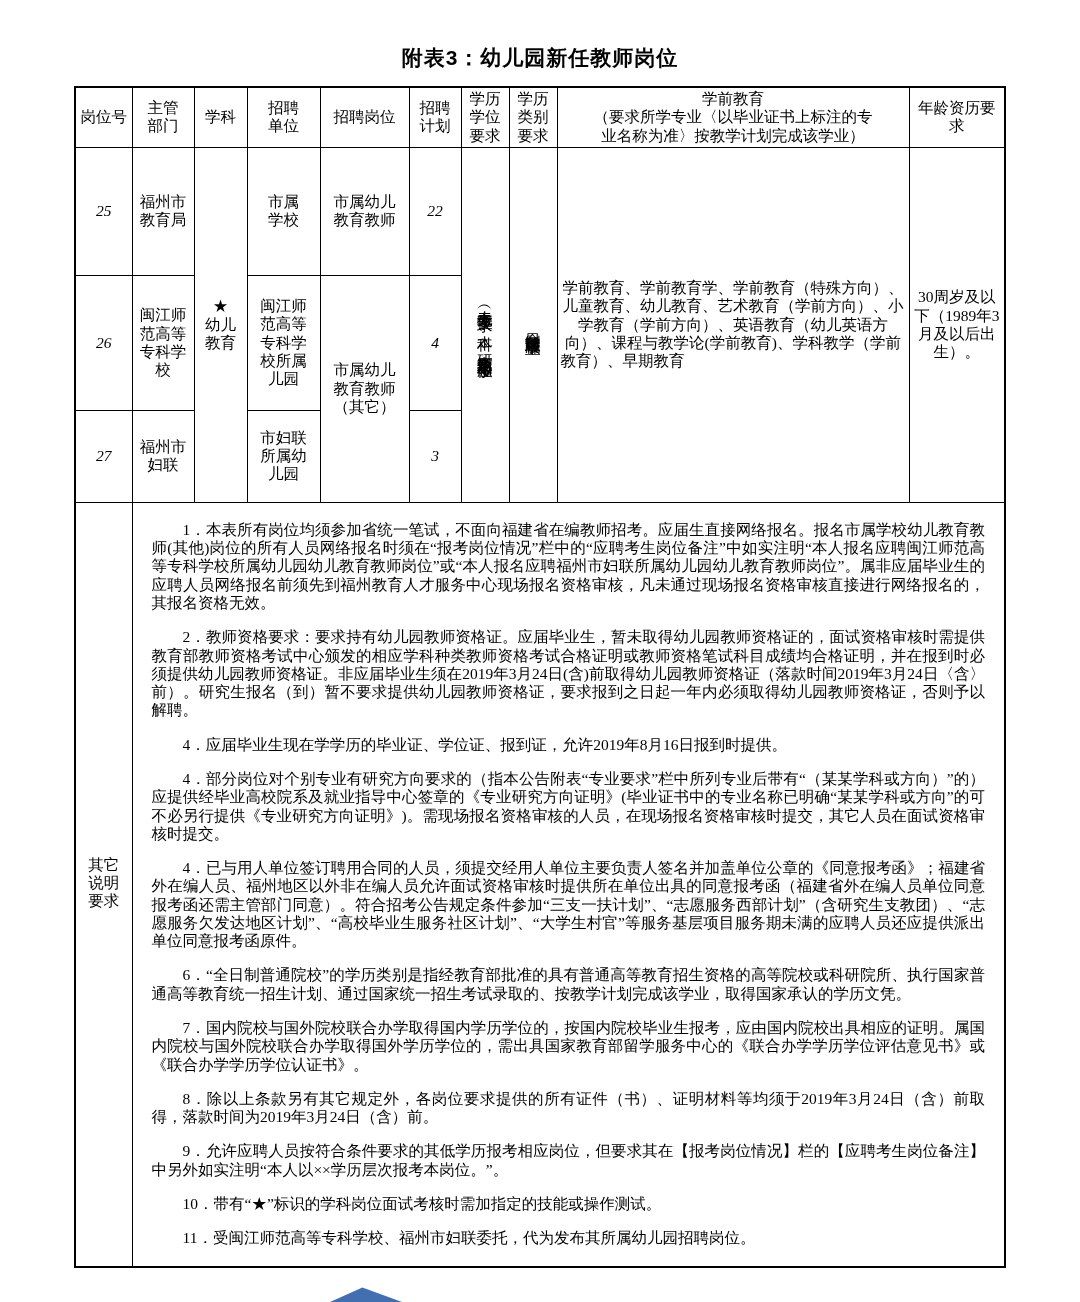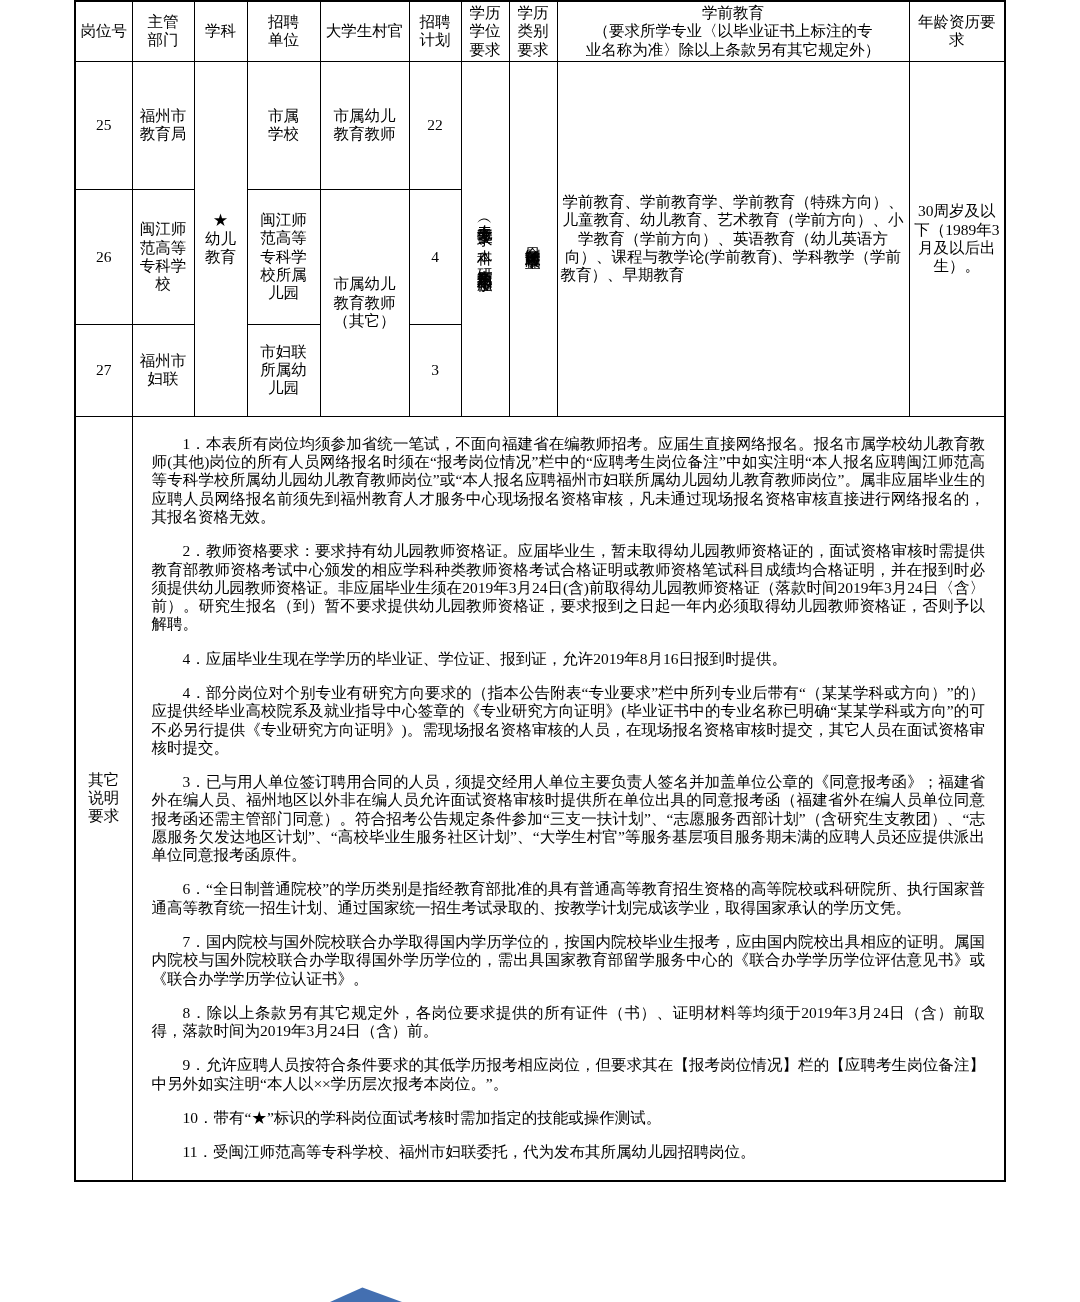--- a/index.html
+++ b/index.html
@@ -50,20 +50,21 @@
     padding-top: 6px;
     padding-bottom: 6px;
   }
   .hdr {
     font-size: 16px;
     line-height: 1.2;
   }
   .num {
     font-size: 17px;
     font-family: "Liberation Serif", serif;
+    font-style: italic;
   }
   
   .vert {
     writing-mode: vertical-rl;
     text-orientation: upright;
     white-space: normal;
     letter-spacing: 1px;
     line-height: 1.25;
     margin: 0 auto;
     font-size: 15.5px;
@@ -97,20 +98,21 @@
   }
   
   .notes-label {
     width: 52px;
     font-weight: bold;
     font-size: 17px;
     line-height: 1.35;
     vertical-align: middle;
     text-align: center;
     letter-spacing: 0px;
+    font-family: Liberation Mono, monospace;
   }
   .notes-body {
     text-align: left;
     vertical-align: top;
     padding: 6px 10px 8px 10px;
     font-size: 15.2px;
     line-height: 1.345;
   }
   .notes-body p {
     margin: 16px;
@@ -130,20 +132,21 @@
     background: #2f5fa8;
     clip-path: polygon(0% 100%, 45% 10%, 100% 100%);
     opacity: 0.9;
   }
 </style>
 </head>
 <body>
 
 <div class="page">
 
+  <div class="doc-title">附表3：幼儿园新任教师岗位</div>
 
   <table class="main">
     <colgroup>
       <col style="width:57px">
       <col style="width:62px">
       <col style="width:53px">
       <col style="width:73px">
       <col style="width:89px">
       <col style="width:52px">
       <col style="width:48px">
@@ -152,33 +155,33 @@
       <col style="width:96px">
     </colgroup>
     <thead>
       <tr>
         <td class="hdr"><span>岗位号</span></td>
         <td class="hdr"><span style="white-space:pre-line">主管
 部门</span></td>
         <td class="hdr"><span>学科</span></td>
         <td class="hdr"><span style="white-space:pre-line">招聘
 单位</span></td>
-        <td class="hdr"><span>大学生村官</span></td>
+        <td class="hdr"><span>招聘岗位</span></td>
         <td class="hdr"><span style="white-space:pre-line">招聘
 计划</span></td>
         <td class="hdr"><span style="white-space:pre-line">学历
 学位
 要求</span></td>
         <td class="hdr"><span style="white-space:pre-line">学历
 类别
 要求</span></td>
         <td class="hdr">
           <div>学前教育</div>
           <div>（要求所学专业〈以毕业证书上标注的专</div>
-          <div>业名称为准〉除以上条款另有其它规定外）</div>
+          <div>业名称为准〉按教学计划完成该学业）</div>
         </td>
         <td class="hdr"><span>年龄资历要求</span></td>
       </tr>
     </thead>
     <tbody>
 
       <tr style="height:128px">
         <td class="num">25</td>
         <td style="white-space:pre-line">福州市
 教育局</td>
@@ -235,21 +238,21 @@
 
       <tr>
         <td class="notes-label" style="white-space:pre-line">其它
 说明
 要求</td>
         <td class="notes-body" colspan="9">
           <p>1．本表所有岗位均须参加省统一笔试，不面向福建省在编教师招考。应届生直接网络报名。报名市属学校幼儿教育教师(其他)岗位的所有人员网络报名时须在“报考岗位情况”栏中的“应聘考生岗位备注”中如实注明“本人报名应聘闽江师范高等专科学校所属幼儿园幼儿教育教师岗位”或“本人报名应聘福州市妇联所属幼儿园幼儿教育教师岗位”。属非应届毕业生的应聘人员网络报名前须先到福州教育人才服务中心现场报名资格审核，凡未通过现场报名资格审核直接进行网络报名的，其报名资格无效。</p>
           <p>2．教师资格要求：要求持有幼儿园教师资格证。应届毕业生，暂未取得幼儿园教师资格证的，面试资格审核时需提供教育部教师资格考试中心颁发的相应学科种类教师资格考试合格证明或教师资格笔试科目成绩均合格证明，并在报到时必须提供幼儿园教师资格证。非应届毕业生须在2019年3月24日(含)前取得幼儿园教师资格证（落款时间2019年3月24日〈含〉前）。研究生报名（到）暂不要求提供幼儿园教师资格证，要求报到之日起一年内必须取得幼儿园教师资格证，否则予以解聘。</p>
           <p>4．应届毕业生现在学学历的毕业证、学位证、报到证，允许2019年8月16日报到时提供。</p>
           <p>4．部分岗位对个别专业有研究方向要求的（指本公告附表“专业要求”栏中所列专业后带有“（某某学科或方向）”的）应提供经毕业高校院系及就业指导中心签章的《专业研究方向证明》(毕业证书中的专业名称已明确“某某学科或方向”的可不必另行提供《专业研究方向证明》)。需现场报名资格审核的人员，在现场报名资格审核时提交，其它人员在面试资格审核时提交。</p>
-          <p>3．已与用人单位签订聘用合同的人员，须提交经用人单位主要负责人签名并加盖单位公章的《同意报考函》；福建省外在编人员、福州地区以外非在编人员允许面试资格审核时提供所在单位出具的同意报考函（福建省外在编人员单位同意报考函还需主管部门同意）。符合招考公告规定条件参加“三支一扶计划”、“志愿服务西部计划”（含研究生支教团）、“志愿服务欠发达地区计划”、“高校毕业生服务社区计划”、“大学生村官”等服务基层项目服务期未满的应聘人员还应提供派出单位同意报考函原件。</p>
+          <p>4．已与用人单位签订聘用合同的人员，须提交经用人单位主要负责人签名并加盖单位公章的《同意报考函》；福建省外在编人员、福州地区以外非在编人员允许面试资格审核时提供所在单位出具的同意报考函（福建省外在编人员单位同意报考函还需主管部门同意）。符合招考公告规定条件参加“三支一扶计划”、“志愿服务西部计划”（含研究生支教团）、“志愿服务欠发达地区计划”、“高校毕业生服务社区计划”、“大学生村官”等服务基层项目服务期未满的应聘人员还应提供派出单位同意报考函原件。</p>
           <p>6．“全日制普通院校”的学历类别是指经教育部批准的具有普通高等教育招生资格的高等院校或科研院所、执行国家普通高等教育统一招生计划、通过国家统一招生考试录取的、按教学计划完成该学业，取得国家承认的学历文凭。</p>
           <p>7．国内院校与国外院校联合办学取得国内学历学位的，按国内院校毕业生报考，应由国内院校出具相应的证明。属国内院校与国外院校联合办学取得国外学历学位的，需出具国家教育部留学服务中心的《联合办学学历学位评估意见书》或《联合办学学历学位认证书》。</p>
           <p>8．除以上条款另有其它规定外，各岗位要求提供的所有证件（书）、证明材料等均须于2019年3月24日（含）前取得，落款时间为2019年3月24日（含）前。</p>
           <p><b>9．允许应聘人员按符合条件要求的其低学历报考相应岗位，但要求其在【报考岗位情况】栏的【应聘考生岗位备注】中另外如实注明“本人以××学历层次报考本岗位。”。</b></p>
           <p>10．带有“★”标识的学科岗位面试考核时需加指定的技能或操作测试。</p>
           <p>11．受闽江师范高等专科学校、福州市妇联委托，代为发布其所属幼儿园招聘岗位。</p>
         </td>
       </tr>
     </tbody>
   </table>

